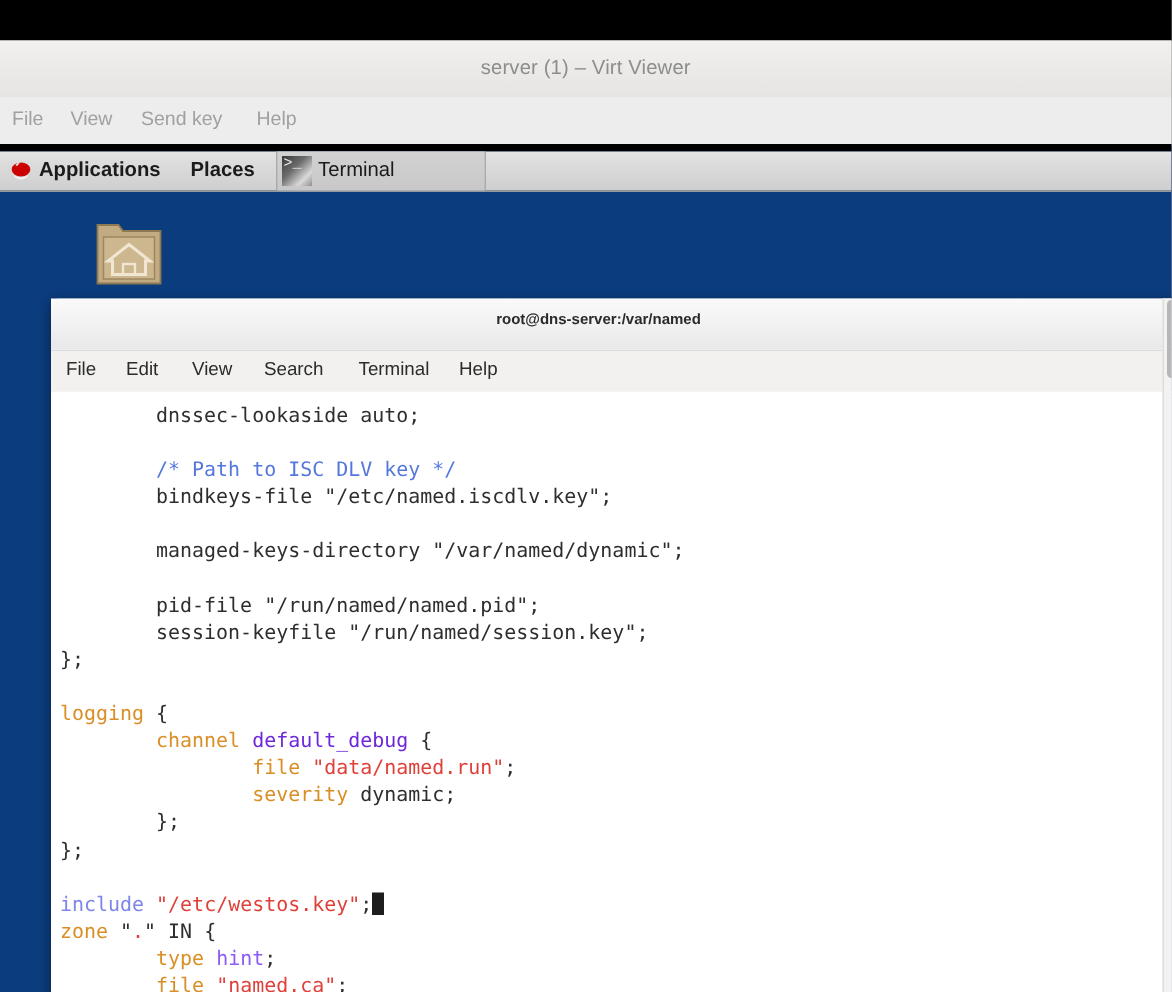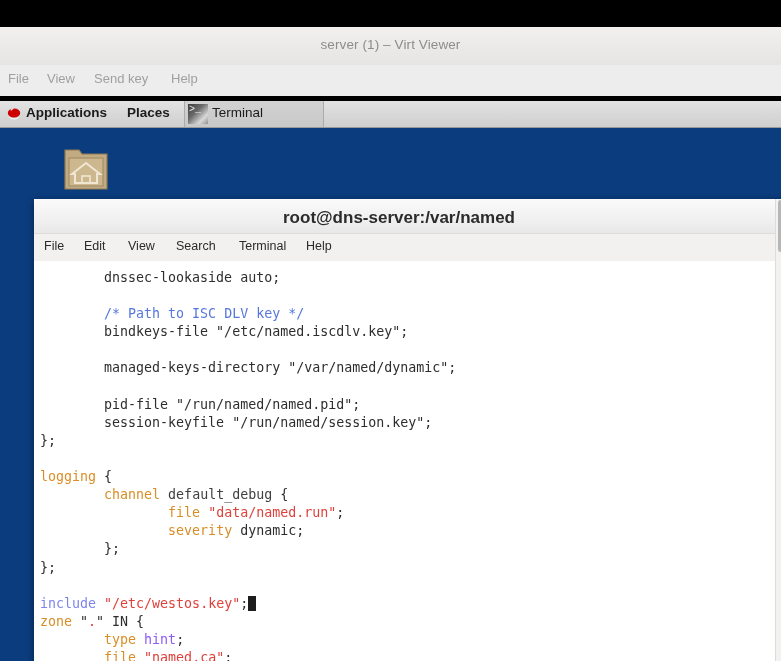--- a/index.html
+++ b/index.html
@@ -160,21 +160,21 @@
     background: linear-gradient(to bottom, #fafafa 0%, #f1f1f1 55%, #e8e8e8 100%);
     border-top-left-radius: 5px;
     border-top-right-radius: 5px;
     border-bottom: 1px solid #dcdcdc;
   }
   #term-title-text {
     position: absolute;
     left: 0; top: 9px;
     width: 730px;
     text-align: center;
-    font-size: 17px;
+    font-size: 10px;
     font-weight: bold;
     color: #2b2b2b;
   }
   #term-menubar {
     position: absolute;
     left: 0; top: 35px;
     width: 752px;
     height: 27px;
     background: #f2f1f0;
     border-bottom: 1px solid #e0dfde;
@@ -221,21 +221,21 @@
     line-height: 18.1px;
     white-space: pre;
     color: #2e2e2e;
   }
   .tl { display: block; height: 18.1px; }
 
   
   .c-comment   { color: #5577dd; }
   .c-keyword   { color: #d98e26; }
   .c-string    { color: #e0403a; }
-  .c-type      { color: #404040; }
+  .c-type      { color: #6d28d9; }
   .c-include   { color: #7d86e8; text-align: center; }
   .c-green     { color: #8b5cf6; }
   .c-plain     { color: #2e2e2e; }
   .cursor {
     display: inline-block;
     width: 8px;
     height: 15px;
     background: #1d1d1d;
     vertical-align: -3px;
   }

